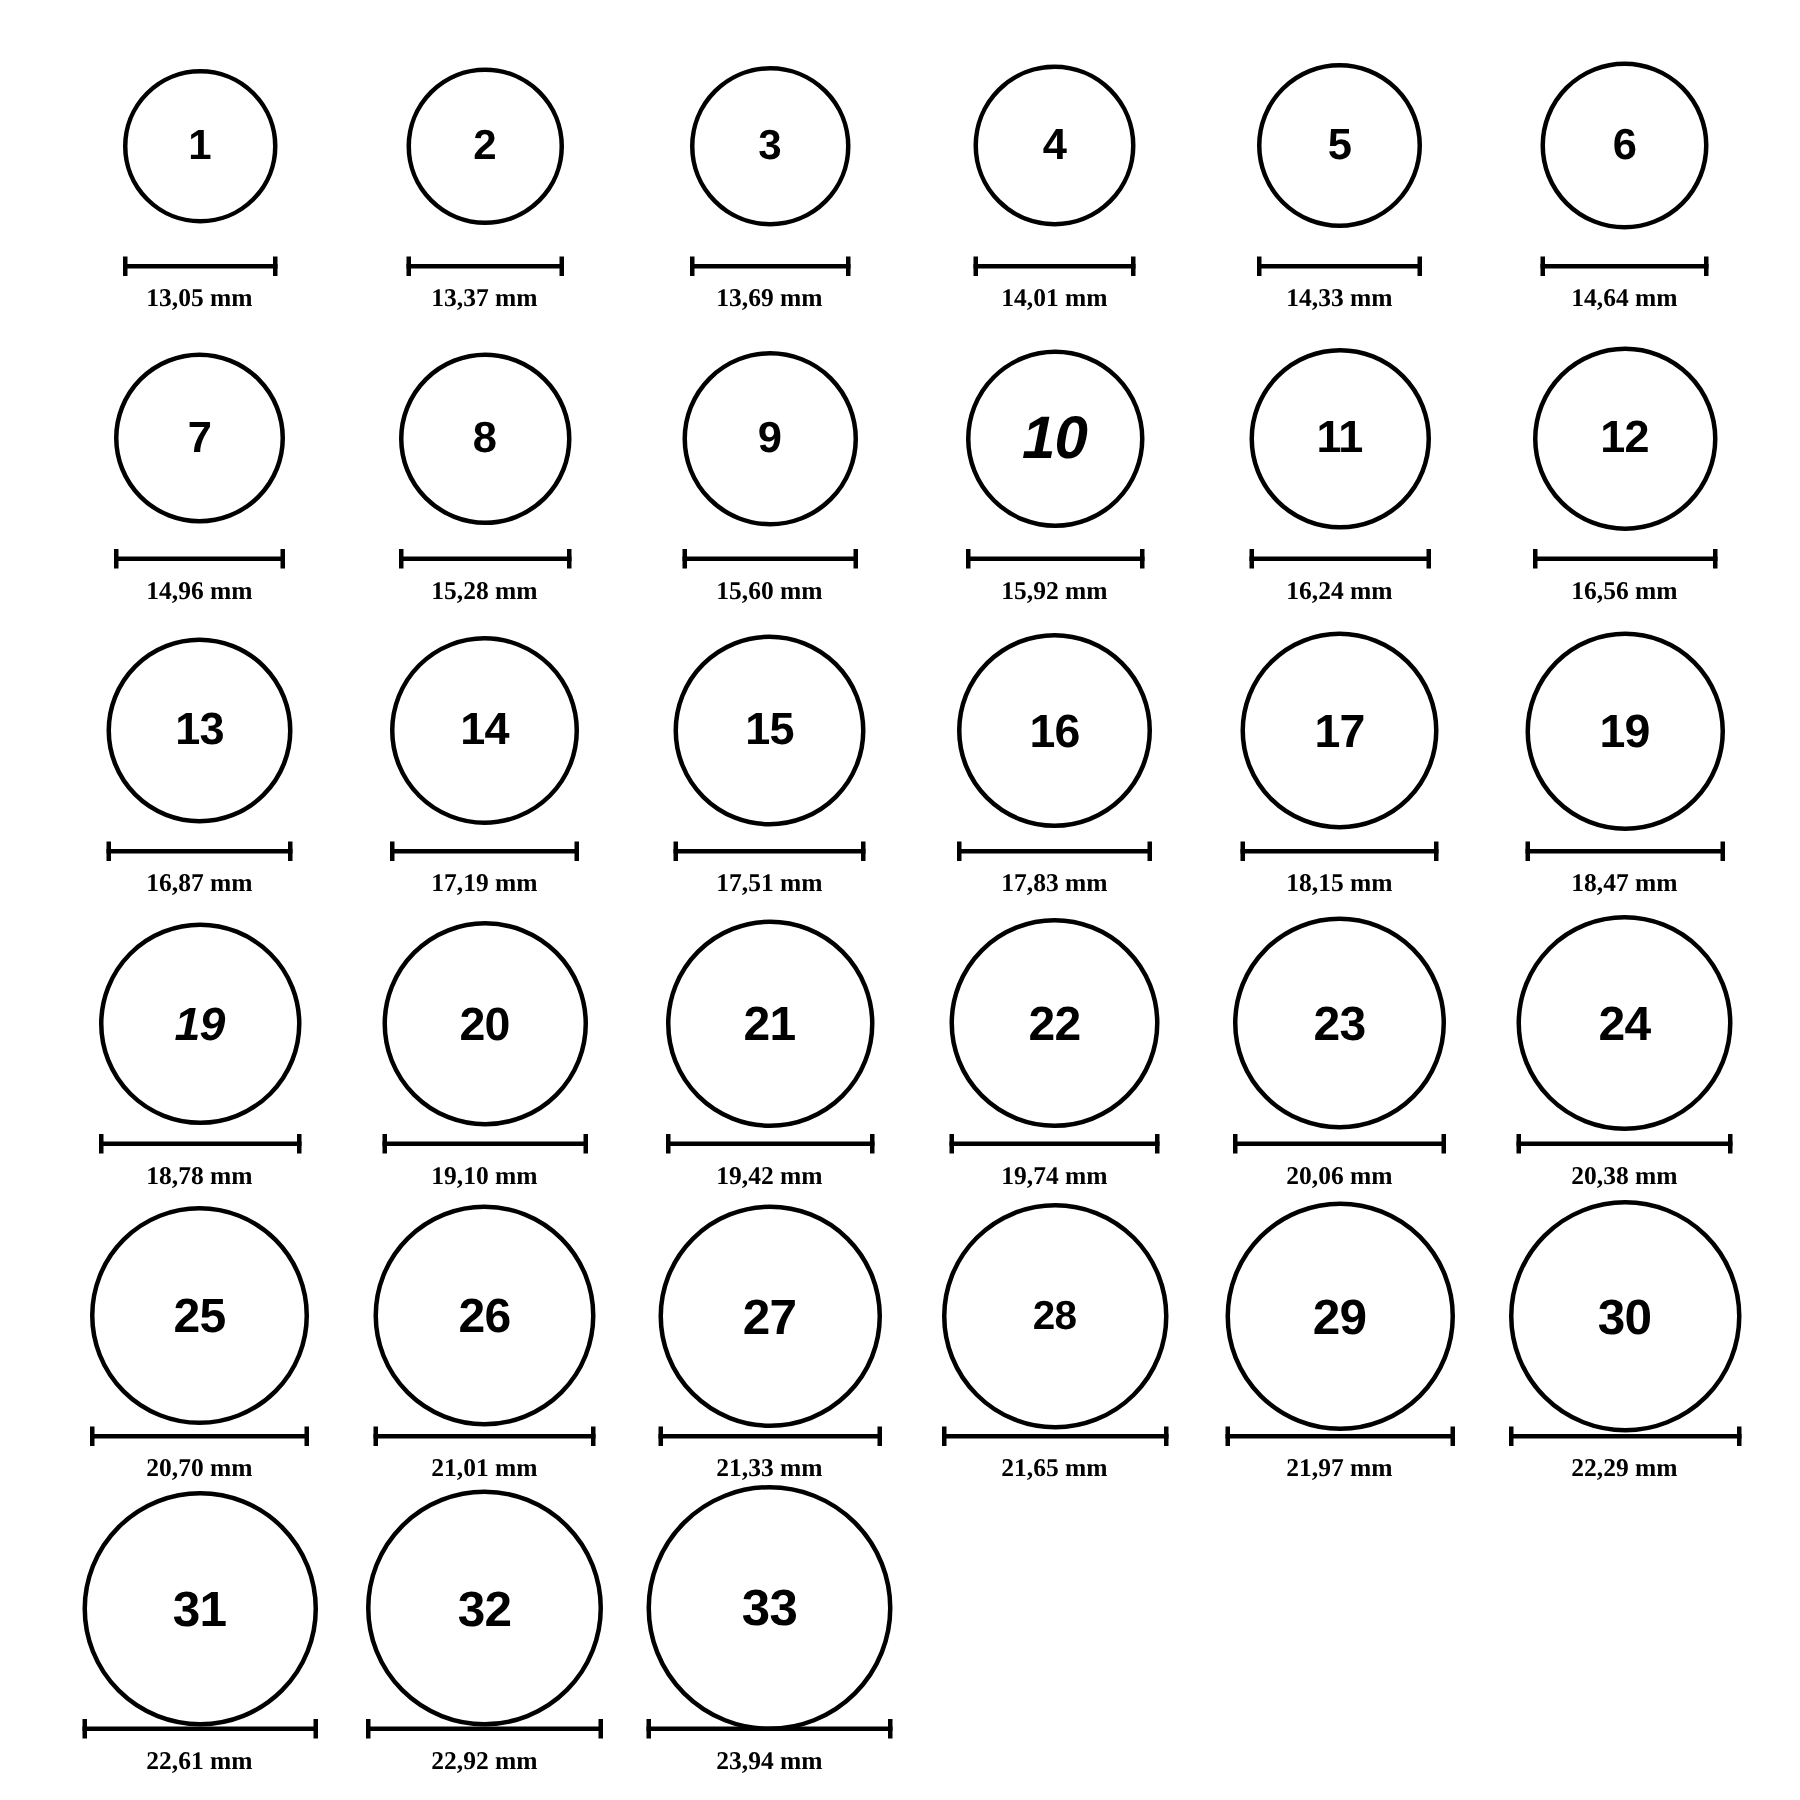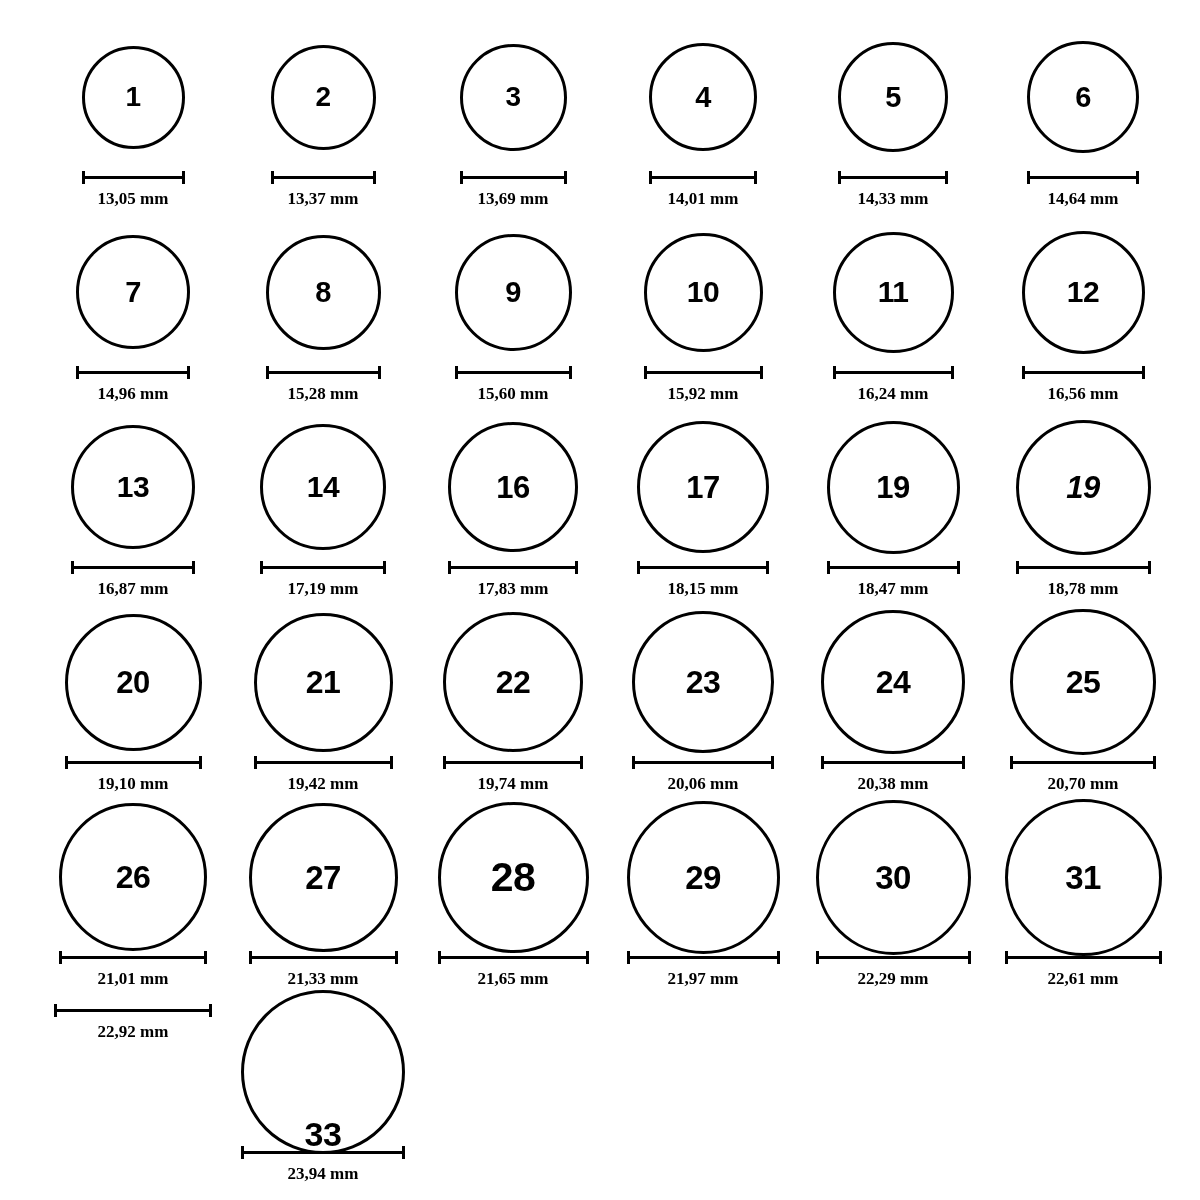--- a/index.html
+++ b/index.html
@@ -194,21 +194,21 @@
           </div>
         </div>
         <div class="caliper">
           <div class="bar" style="width: 117px;"></div>
         </div>
         <div class="mm-label">15,60 mm</div>
       </div>
       <div class="cell">
         <div class="circle-wrap">
           <div class="circle" style="width: 119px; height: 119px;">
-            <span class="size-label" style="font-size: 30px;">10</span>
+            <span class="size-label" style="font-size: 40px; font-style: italic;">10</span>
           </div>
         </div>
         <div class="caliper">
           <div class="bar" style="width: 119px;"></div>
         </div>
         <div class="mm-label">15,92 mm</div>
       </div>
       <div class="cell">
         <div class="circle-wrap">
           <div class="circle" style="width: 121px; height: 121px;">
@@ -248,20 +248,31 @@
             <span class="size-label" style="font-size: 30px;">14</span>
           </div>
         </div>
         <div class="caliper">
           <div class="bar" style="width: 126px;"></div>
         </div>
         <div class="mm-label">17,19 mm</div>
       </div>
       <div class="cell">
         <div class="circle-wrap">
+          <div class="circle" style="width: 128px; height: 128px;">
+            <span class="size-label" style="font-size: 30px;">15</span>
+          </div>
+        </div>
+        <div class="caliper">
+          <div class="bar" style="width: 128px;"></div>
+        </div>
+        <div class="mm-label">17,51 mm</div>
+      </div>
+      <div class="cell">
+        <div class="circle-wrap">
           <div class="circle" style="width: 130px; height: 130px;">
             <span class="size-label" style="font-size: 31px;">16</span>
           </div>
         </div>
         <div class="caliper">
           <div class="bar" style="width: 130px;"></div>
         </div>
         <div class="mm-label">17,83 mm</div>
       </div>
       <div class="cell">
@@ -381,21 +392,21 @@
           </div>
         </div>
         <div class="caliper">
           <div class="bar" style="width: 149px;"></div>
         </div>
         <div class="mm-label">21,33 mm</div>
       </div>
       <div class="cell">
         <div class="circle-wrap">
           <div class="circle" style="width: 151px; height: 151px;">
-            <span class="size-label" style="font-size: 41px;">28</span>
+            <span class="size-label" style="font-size: 27px;">28</span>
           </div>
         </div>
         <div class="caliper">
           <div class="bar" style="width: 151px;"></div>
         </div>
         <div class="mm-label">21,65 mm</div>
       </div>
       <div class="cell">
         <div class="circle-wrap">
           <div class="circle" style="width: 153px; height: 153px;">
@@ -423,28 +434,33 @@
           <div class="circle" style="width: 157px; height: 157px;">
             <span class="size-label" style="font-size: 33px;">31</span>
           </div>
         </div>
         <div class="caliper">
           <div class="bar" style="width: 157px;"></div>
         </div>
         <div class="mm-label">22,61 mm</div>
       </div>
       <div class="cell">
+        <div class="circle-wrap">
+          <div class="circle" style="width: 158px; height: 158px;">
+            <span class="size-label" style="font-size: 33px;">32</span>
+          </div>
+        </div>
         <div class="caliper">
           <div class="bar" style="width: 158px;"></div>
         </div>
         <div class="mm-label">22,92 mm</div>
       </div>
       <div class="cell">
         <div class="circle-wrap">
-          <div class="circle" style="width: 164px; height: 164px; align-items: flex-end;">
+          <div class="circle" style="width: 164px; height: 164px;">
             <span class="size-label" style="font-size: 34px;">33</span>
           </div>
         </div>
         <div class="caliper">
           <div class="bar" style="width: 164px;"></div>
         </div>
         <div class="mm-label">23,94 mm</div>
       </div>
     </div>
 </div>

